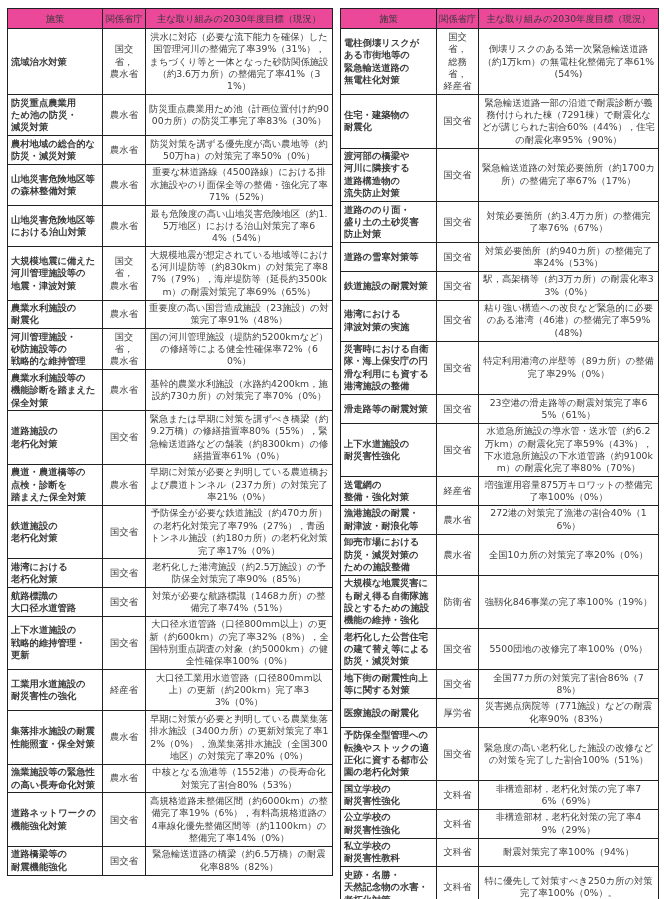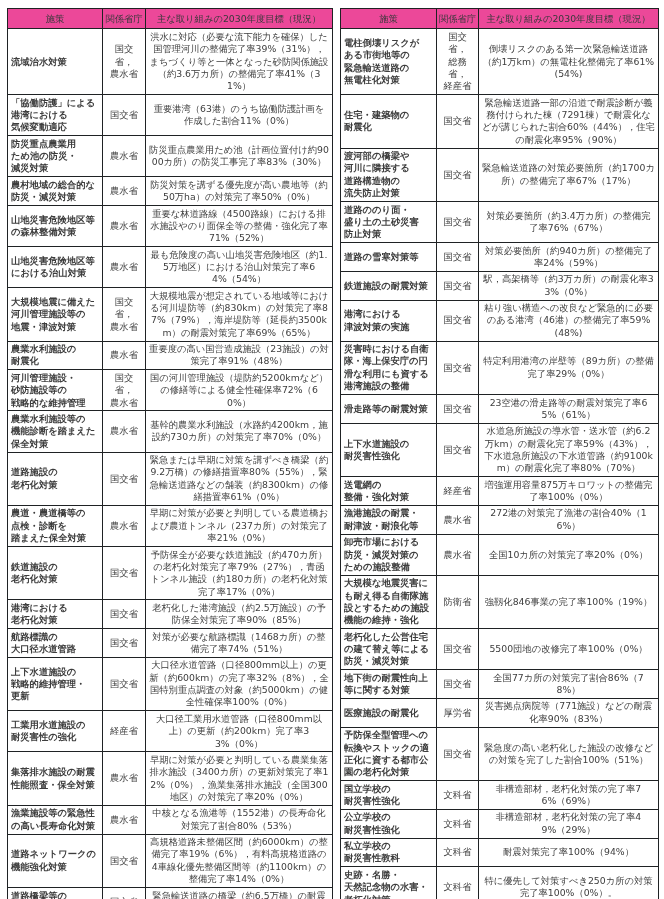--- a/index.html
+++ b/index.html
@@ -75,27 +75,20 @@
       </tr>
     </thead>
     <tbody>
         <tr>
           <td class="measure">流域治水対策</td>
           <td class="ministry">国交省，
 農水省</td>
           <td class="goal">洪水に対応（必要な流下能力を確保）した国管理河川の整備完了率39%（31%），まちづくり等と一体となった砂防関係施設（約3.6万カ所）の整備完了率41%（31%）</td>
         </tr>
         <tr>
-          <td class="measure">「協働防護」による
-港湾における
-気候変動適応</td>
-          <td class="ministry">国交省</td>
-          <td class="goal">重要港湾（63港）のうち協働防護計画を作成した割合11%（0%）</td>
-        </tr>
-        <tr>
           <td class="measure">防災重点農業用
 ため池の防災・
 減災対策</td>
           <td class="ministry">農水省</td>
           <td class="goal">防災重点農業用ため池（計画位置付け約9000カ所）の防災工事完了率83%（30%）</td>
         </tr>
         <tr>
           <td class="measure">農村地域の総合的な
 防災・減災対策</td>
           <td class="ministry">農水省</td>
@@ -254,21 +247,21 @@
         <tr>
           <td class="measure">道路ののり面・
 盛り土の土砂災害
 防止対策</td>
           <td class="ministry">国交省</td>
           <td class="goal">対策必要箇所（約3.4万カ所）の整備完了率76%（67%）</td>
         </tr>
         <tr>
           <td class="measure">道路の雪寒対策等</td>
           <td class="ministry">国交省</td>
-          <td class="goal">対策必要箇所（約940カ所）の整備完了率24%（59%）</td>
+          <td class="goal">対策必要箇所（約940カ所）の整備完了率24%（53%）</td>
         </tr>
         <tr>
           <td class="measure">鉄道施設の耐震対策</td>
           <td class="ministry">国交省</td>
           <td class="goal">駅，高架橋等（約3万カ所）の耐震化率33%（0%）</td>
         </tr>
         <tr>
           <td class="measure">港湾における
 津波対策の実施</td>
           <td class="ministry">国交省</td>

